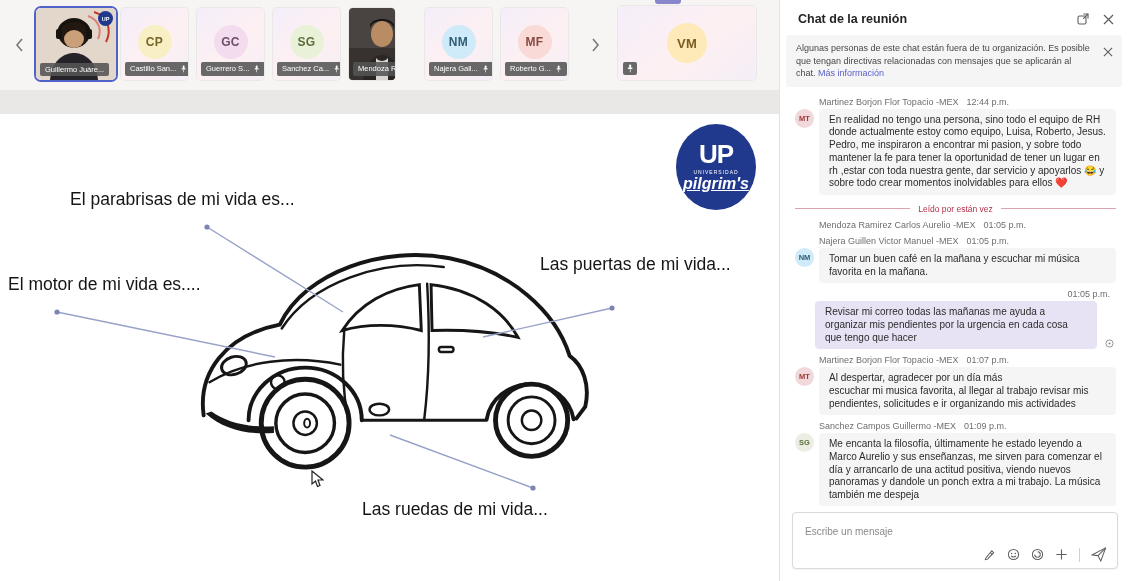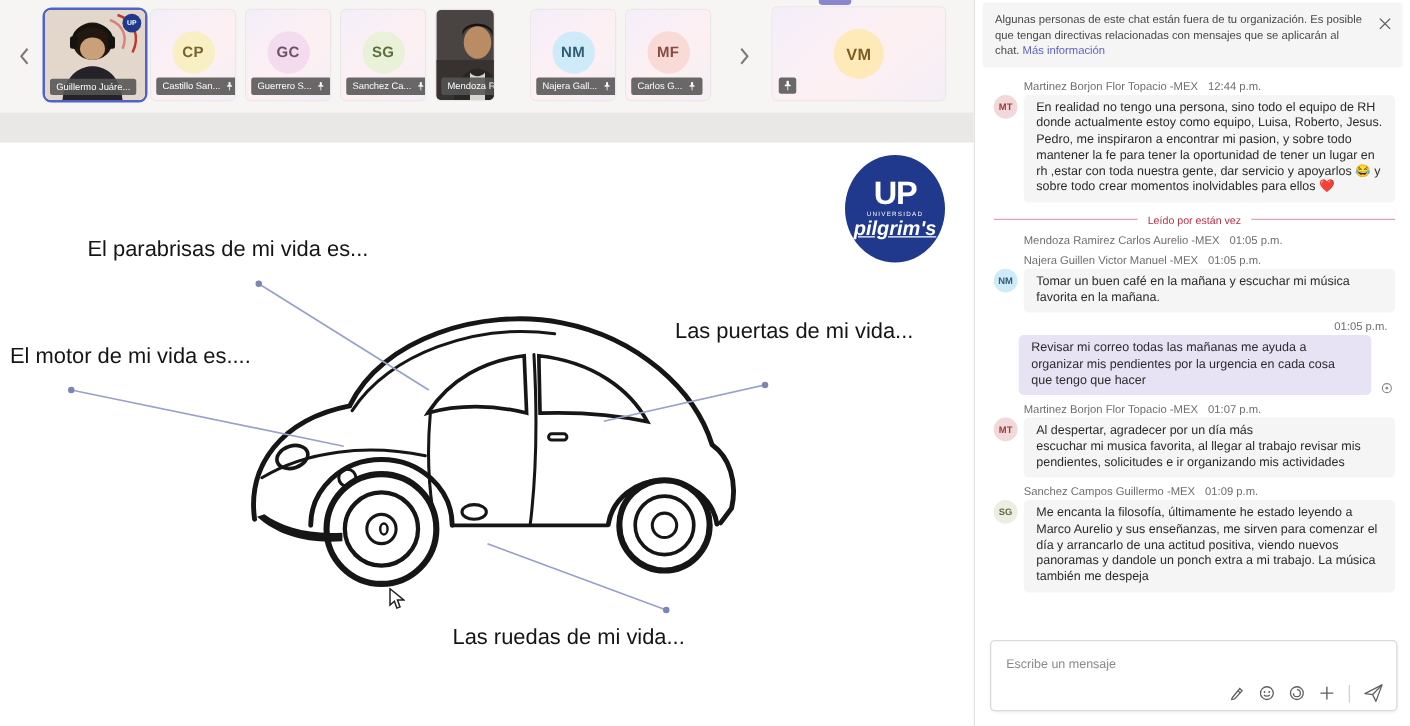--- a/index.html
+++ b/index.html
@@ -187,21 +187,21 @@
               <rect x="2.2" y="4.4" width="6" height="1.8" rx="0.9"></rect>
               <rect x="4.8" y="6.2" width="0.9" height="4"></rect>
             </g>
           </svg>
       </div>
     </div>
 
     <div class="tile t-mf">
       <div class="tile-avatar" style="background: rgb(249, 218, 214); color: rgb(138, 74, 68);">MF</div>
       <div class="tile-label">
-        <span>Carlos G...</span>
+        <span>Roberto G...</span>
         <svg width="7" height="8" viewBox="0 0 10 11">
             <g fill="#fff">
               <rect x="4" y="0.5" width="2.4" height="4.5" rx="1"></rect>
               <rect x="2.2" y="4.4" width="6" height="1.8" rx="0.9"></rect>
               <rect x="4.8" y="6.2" width="0.9" height="4"></rect>
             </g>
           </svg>
       </div>
     </div>
 
@@ -285,20 +285,35 @@
 
   <svg class="cursor" width="13" height="18" viewBox="0 0 13 18">
     <path d="M1 1 L1 14 L4.5 11 L6.5 16.5 L9 15.5 L7 10 L12 10 Z" fill="#fff" stroke="#222" stroke-width="1.2"></path>
   </svg>
 
   <div class="presenter-pill">Guillermo Juárez Curiel (No comprobado)</div>
 </div>
 
 <div class="chat-panel">
 
+  <div class="chat-header">
+    <div class="chat-title">Chat de la reunión</div>
+    <span class="hdr-icon">
+      <svg width="12" height="12" viewBox="0 0 12 12">
+          <rect x="1" y="3" width="8" height="8" rx="1.5" fill="none" stroke="#5c5c5c" stroke-width="1.1"></rect>
+          <path d="M6.5 1 H11 V5.5" fill="none" stroke="#5c5c5c" stroke-width="1.1"></path>
+          <line x1="11" y1="1" x2="6.2" y2="5.8" stroke="#5c5c5c" stroke-width="1.1"></line>
+        </svg>
+    </span>
+    <span class="hdr-icon">
+      <svg width="11" height="11" viewBox="0 0 11 11">
+          <path d="M1 1 L10 10 M10 1 L1 10" stroke="#5c5c5c" stroke-width="1.2"></path>
+        </svg>
+    </span>
+  </div>
 
   <div class="banner">
     <span>Algunas personas de este chat están fuera de tu organización. Es posible que tengan directivas relacionadas con mensajes que se aplicarán al chat.</span>
     <a>Más información</a>
     <span class="banner-close">
       <svg width="10" height="10" viewBox="0 0 11 11">
           <path d="M1 1 L10 10 M10 1 L1 10" stroke="#5c5c5c" stroke-width="1.2"></path>
         </svg>
     </span>
   </div>

